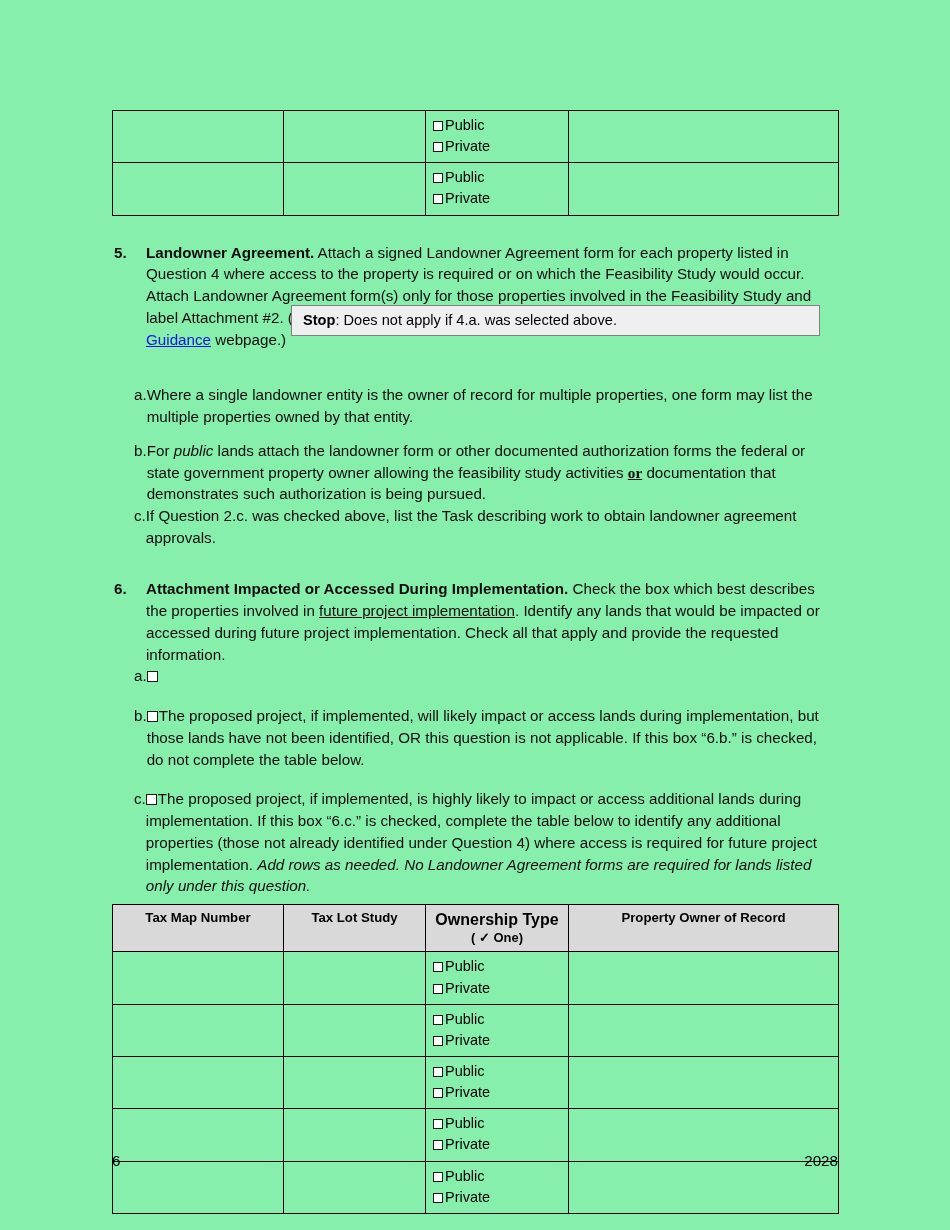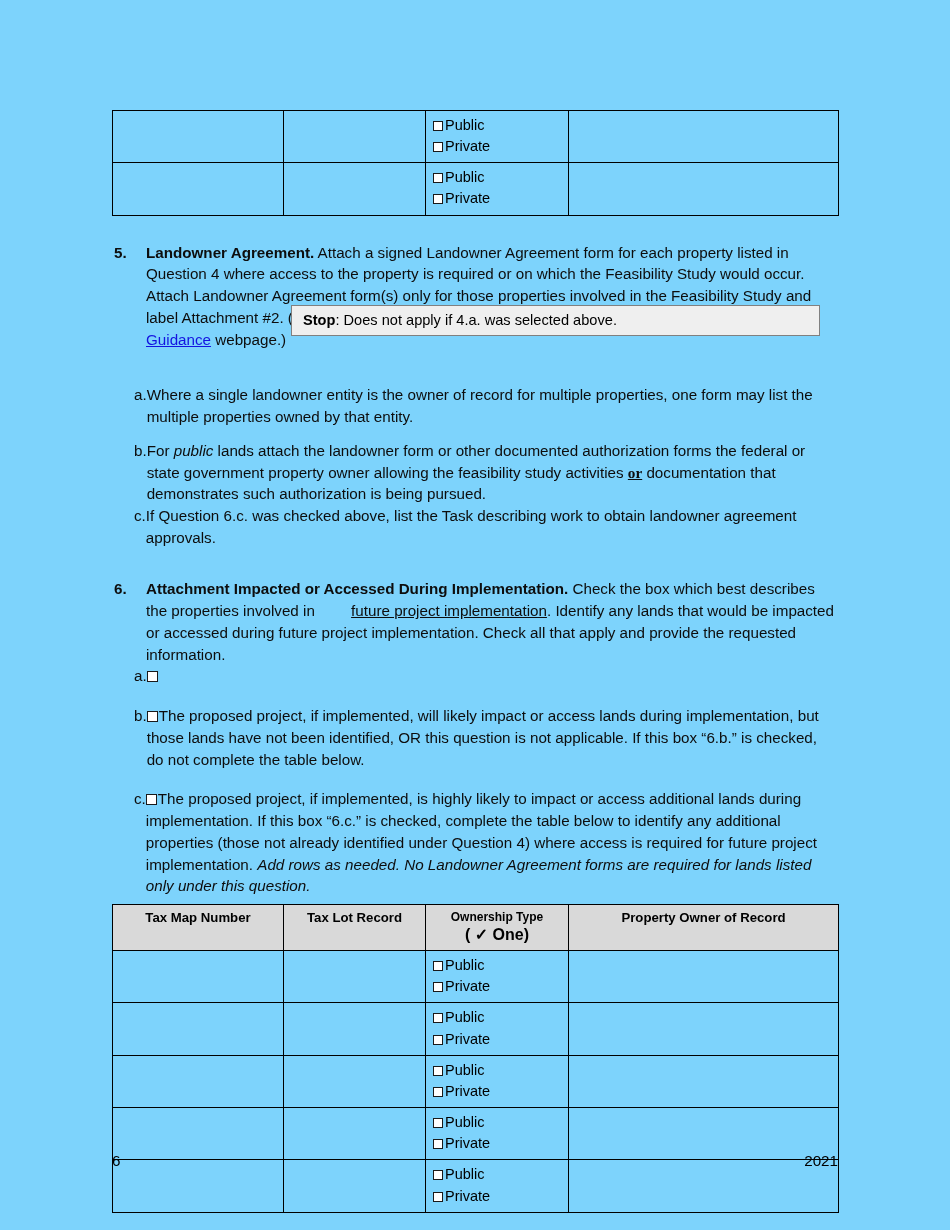--- a/index.html
+++ b/index.html
@@ -13,21 +13,21 @@
     height: 1230px;
     position: relative;
     font-family: "Liberation Sans", sans-serif;
     color: #000000;
     overflow: hidden;
   }
 
   .page {
     position: absolute;
     inset: 0;
-    background: #7dd3fc;
+    background: #86efac;
   }
 
   
   .content {
     position: absolute;
     left: 112px;
     top: 110px;
     width: 726px;
   }
 
@@ -75,39 +75,39 @@
     height: 10px;
     border: 1.3px solid #1a1a1a;
     margin-right: 2px;
     vertical-align: -1px;
     background: #ffffff;
   }
   .own-line { display: block; }
 
   .hdr-sub {
     display: block;
-    font-size: 12px;
-  }
-  .tick { font-size: 16px; }
+    font-size: 16px;
+  }
+  .tick { font-size: 13px; }
 
   
   .q-block {
     display: flex;
     font-size: 15.2px;
     line-height: 1.43;
     color: #0d0d0d;
   }
   .q-num {
     flex: 0 0 34px;
     font-weight: bold;
     padding-left: 2px;
   }
   .q-body { flex: 1 1 auto; }
   .q-body b { font-weight: bold; }
-  .u { text-decoration: underline; margin-left: 32px; }
+  .u { text-decoration: underline; }
   .ulink {
     color: #1414e0;
     text-decoration: underline;
   }
   .bold-u { font-weight: bold; text-decoration: underline; font-family: Liberation Serif, serif; }
 
   
   .sub-list { margin: 0; padding: 0; }
   .sub-item {
     display: flex;
@@ -211,21 +211,21 @@
         <div class="sub-letter">a.</div>
         <div class="sub-body">Where a single landowner entity is the owner of record for multiple properties, one form may list the multiple properties owned by that entity.</div>
       </div>
       <div class="spacer-sm"></div>
       <div class="sub-item">
         <div class="sub-letter">b.</div>
         <div class="sub-body"><span>For </span><i>public</i><span> lands attach the landowner form or other documented authorization forms the federal or state government property owner allowing the feasibility study activities </span><span class="bold-u">or</span><span> documentation that demonstrates such authorization is being pursued.</span></div>
       </div>
       <div class="sub-item">
         <div class="sub-letter">c.</div>
-        <div class="sub-body">If Question 6.c. was checked above, list the Task describing work to obtain landowner agreement approvals.</div>
+        <div class="sub-body">If Question 2.c. was checked above, list the Task describing work to obtain landowner agreement approvals.</div>
       </div>
     </div>
 
     <div class="spacer-lg" style="height:30px"></div>
 
     <div class="q-block">
       <div class="q-num">6.</div>
       <div class="q-body"><b>Attachment Impacted or Accessed During Implementation.</b><span> Check the box which best describes the properties involved in </span><span class="u">future project implementation</span><span>. Identify any lands that would be impacted or accessed during future project implementation. Check all that apply and provide the requested information.</span></div>
     </div>
 
@@ -251,21 +251,21 @@
     <table class="form-table">
       <colgroup>
         <col class="col-map">
           <col class="col-lot">
           <col class="col-own">
           <col class="col-owner">
       </colgroup>
       <thead>
         <tr>
           <th>Tax Map Number</th>
-          <th>Tax Lot Record</th>
+          <th>Tax Lot Study</th>
           <th>
             <span class="hdr-sub">Ownership Type</span>
             <span class="hdr-sub tick">( ✓ One)</span>
           </th>
           <th>Property Owner of Record</th>
         </tr>
       </thead>
       <tbody>
         <tr>
           <td class="cell-blank"></td>
@@ -314,16 +314,16 @@
         </tr>
       </tbody>
     </table>
 
   </div>
 
   <div class="stop-box"><b>Stop</b><span>: Does not apply if 4.a. was selected above.</span></div>
 
   <div class="footer">
     <span>6</span>
-    <span>2021</span>
+    <span>2028</span>
   </div>
 
 </div>
 
 </body></html>

